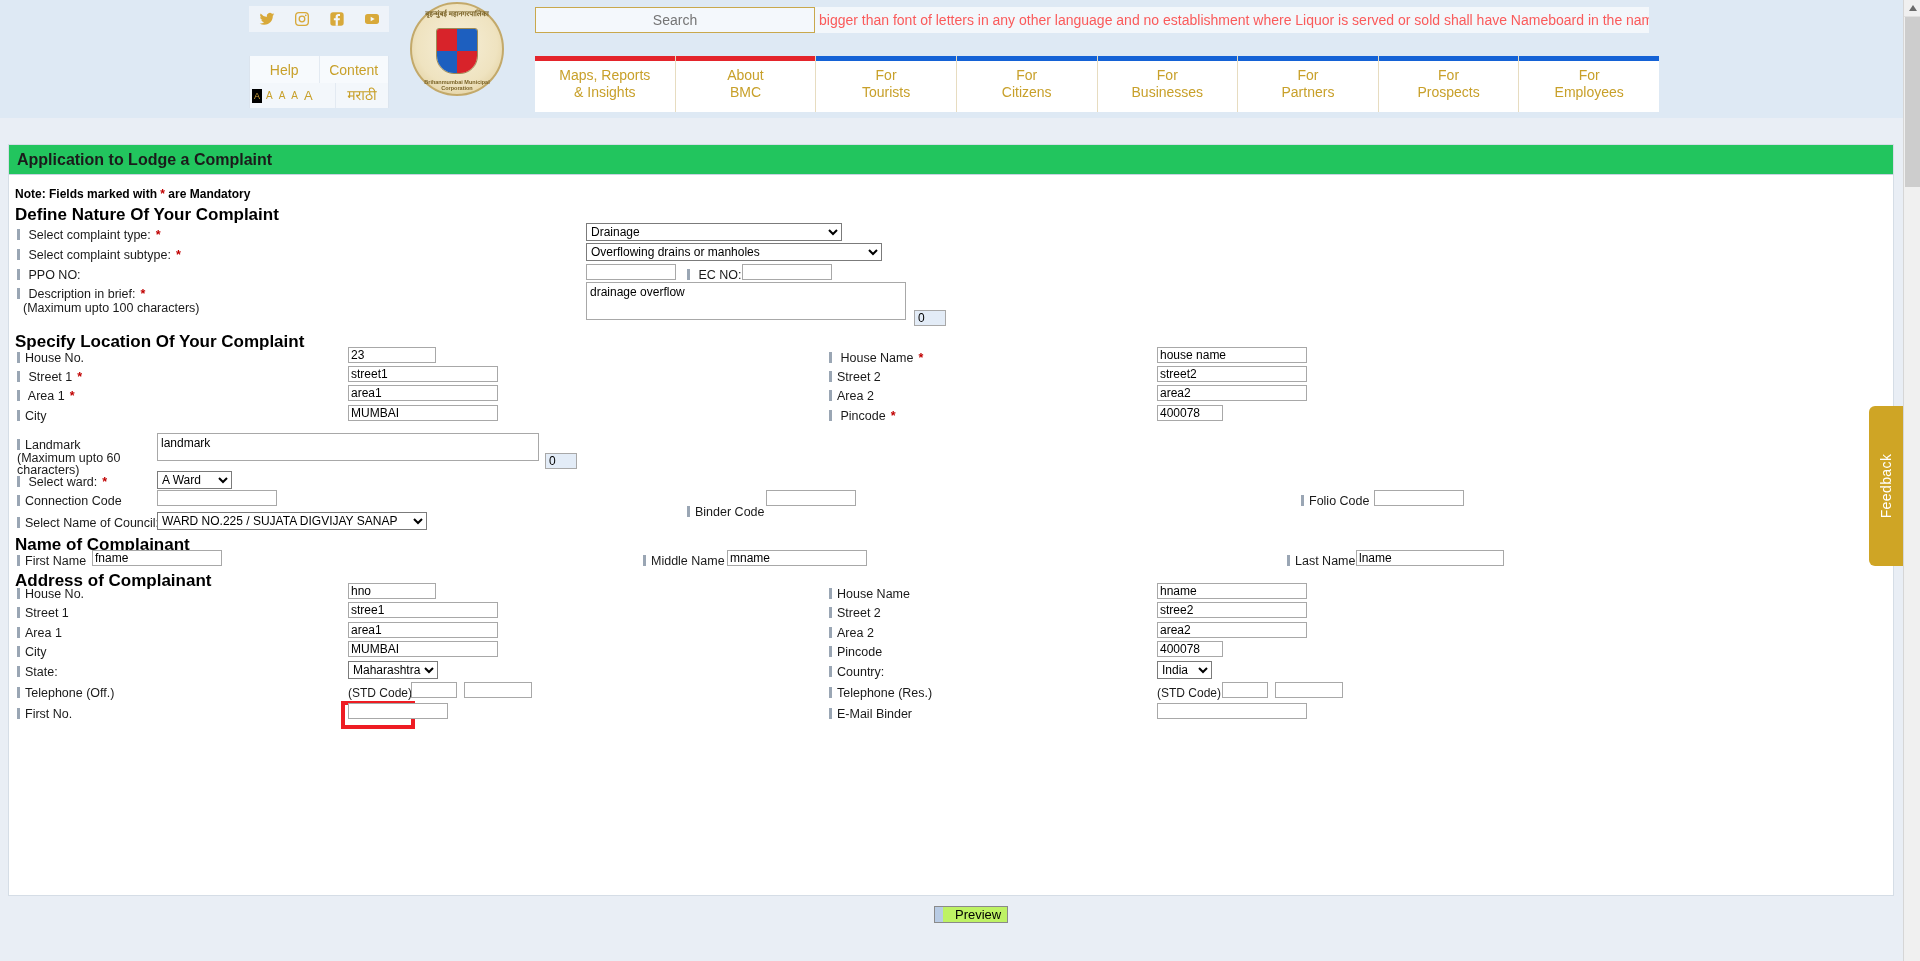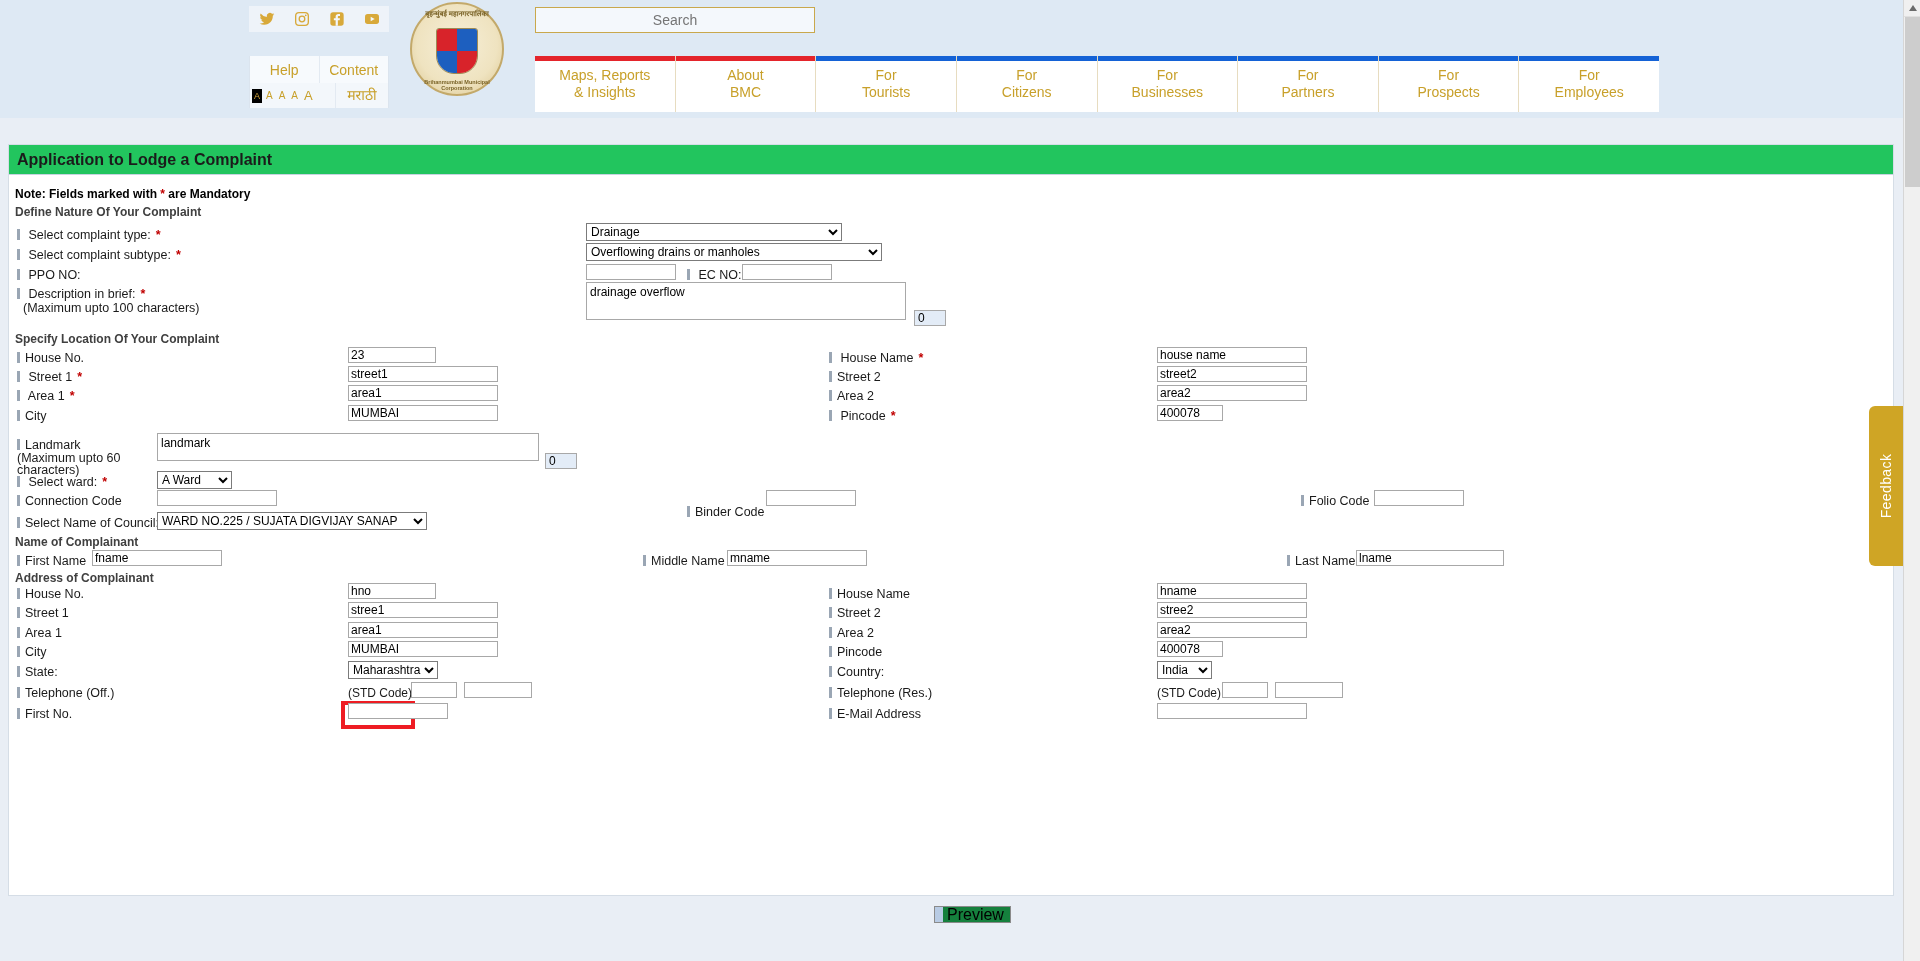--- a/index.html
+++ b/index.html
@@ -142,21 +142,21 @@
   }
   .panel-title {
     height:30px; background:#22c55e; border-bottom:1px solid #c7d3e0;
     font-size:16px; font-weight:bold; color:#1b1b1b;
     line-height:30px; padding-left:8px;
   }
   .formarea { position:relative; font-size:12.5px; color:#111; }
 
   .note { position:absolute; left:6px; top:12px; font-size:12px; font-weight:bold; color:#000;}
   .note .star { color:#c00000; }
-  .sect { position:absolute; font-size:12px; font-weight:bold; color:#404040;}
+  .sect { position:absolute; font-size:17px; font-weight:bold; color:#000000;}
 
   .lbl {
     position:absolute; font-size:12.5px; color:#1a1a1a; white-space:nowrap;
   }
   .lbl::before {
     content:""; display:inline-block; width:3px; height:11px;
     background:#9aa6b4; margin-right:5px; vertical-align:-1px;
   }
   .lbl.nobar::before { display:none; }
   .req { color:#c00000; font-weight:bold; margin-left:5px;}
@@ -182,23 +182,23 @@
     font-size:12px; font-family:"Liberation Sans", sans-serif;
     color:#000; padding:2px 3px; resize:none;
   }
   .counter {
     position:absolute; height:16px; width:32px;
     border:1px solid #a8a8a8; background:#e3ecf7;
     font-size:12px; line-height:15px; padding-left:3px; color:#000;
   }
   .btn-preview {
     position:absolute; left:925px; top:731px;
-    height:17px; padding:0 6px 0 12px;
-    border:1px solid #8a8a8a; background:#15803d;
-    font-size:16px; line-height:15px; color:#000;
+    height:17px; padding:0 6px 0 20px;
+    border:1px solid #8a8a8a; background:#bef264;
+    font-size:13px; line-height:15px; color:#000;
     font-family:"Liberation Sans", sans-serif;
   }
   .btn-preview::before {
     content:""; position:absolute; left:0; top:0; bottom:0; width:8px;
     background:#b8cbe4;
   }
   .redbox {
     position:absolute; left:332px; top:526px; width:74px; height:28px;
     border:4px solid #ee1c23; background:transparent;
   }
@@ -274,20 +274,23 @@
       <div class="q1"></div>
         <div class="q2"></div>
         <div class="q3"></div>
         <div class="q4"></div>
     </div>
     <div class="bottxt">Brihanmumbai Municipal Corporation</div>
   </div>
 
   <input class="searchbox" type="text" placeholder="Search" style="">
 
+  <div class="ticker-wrap">
+    <div class="ticker">bigger than font of letters in any other language and no establishment where Liquor is served or sold shall have Nameboard in the nam</div>
+  </div>
 
   <div class="nav">
     <div class="nav-item red">
       <div class="bar"></div>
       <span>Maps, Reports</span>
       <span>&amp; Insights</span>
     </div>
     <div class="nav-item red">
       <div class="bar"></div>
       <span>About</span>
@@ -476,21 +479,21 @@
       <input class="f" type="text" style="left: 455px; top: 507px; width: 68px;" value="">
 
       <div class="lbl" style="left:820px; top:511px;">Telephone (Res.)</div>
       <div class="std" style="left:1148px; top:511px;">(STD Code)</div>
       <input class="f" type="text" style="left: 1213px; top: 507px; width: 46px;" value="">
       <input class="f" type="text" style="left: 1266px; top: 507px; width: 68px;" value="">
 
       <div class="lbl" style="left:8px; top:532px;">First No.</div>
       <input class="f" type="text" style="left: 339px; top: 528px; width: 100px;" value="">
 
-      <div class="lbl" style="left:820px; top:532px;">E-Mail Address</div>
+      <div class="lbl" style="left:820px; top:532px;">E-Mail Binder</div>
       <input class="f" type="text" style="left: 1148px; top: 528px; width: 150px;" value="">
 
       <button class="btn-preview">Preview</button>
     </div>
   </div>
 </div>
 
 <div class="feedback-accent"></div>
 <div class="feedback-tab">
   <span>Feedback</span>

